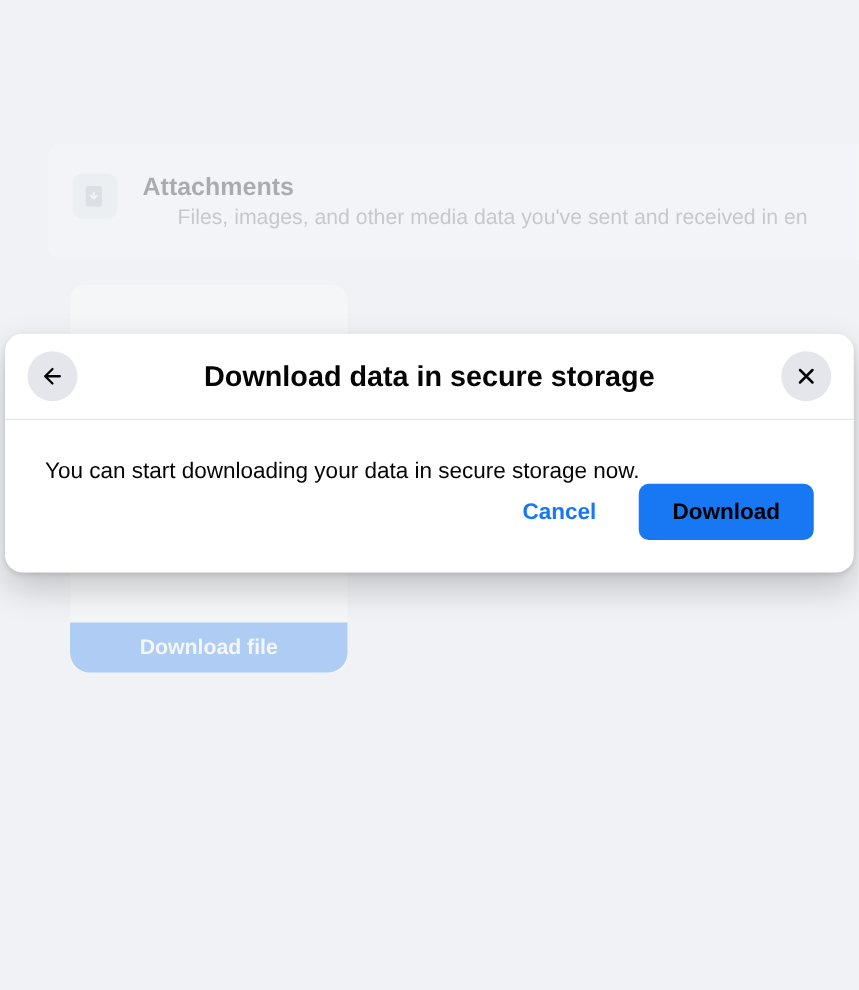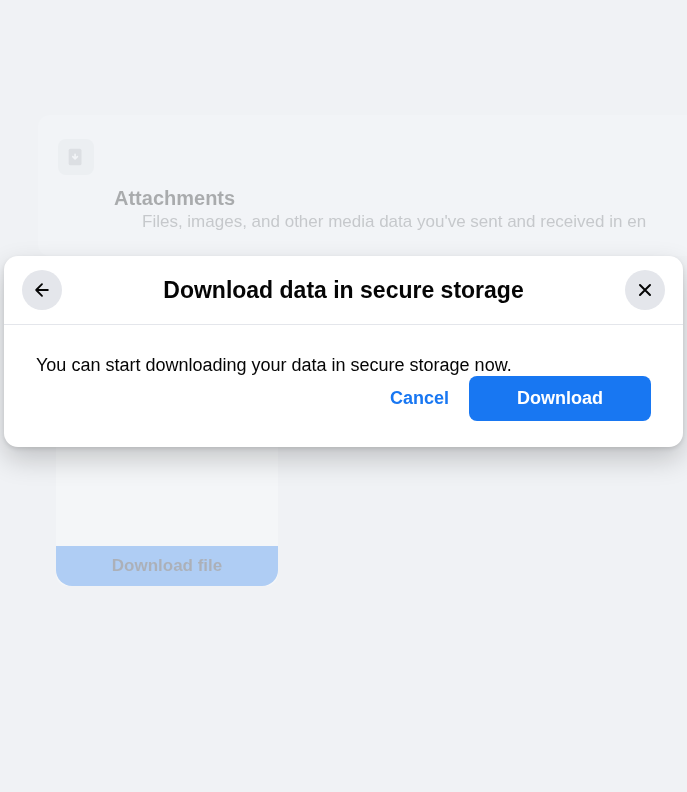--- a/index.html
+++ b/index.html
@@ -45,21 +45,20 @@
     }
     .attachments-text {
       display: flex;
       flex-direction: column;
       gap: 2px;
     }
     .attachments-title {
       font-size: 20px;
       font-weight: 600;
       color: #050505;
-      margin-top: 48px;
     }
     .attachments-subtitle {
       font-size: 17px;
       color: #65676b;
       white-space: nowrap;
       margin-left: 28px;
     }
     .download-file-card {
       margin-top: 20px;
       background: #ffffff;
@@ -67,21 +66,21 @@
       width: 222px;
       height: 310px;
       display: flex;
       flex-direction: column;
       justify-content: flex-end;
       padding: 0;
       margin-left: 18px;
     }
     .download-file-btn {
       background: #1877f2;
-      color: #0f172a;
+      color: #ffffff;
       border: none;
       border-radius: 16px;
       font-size: 17px;
       font-weight: 600;
       padding: 10px 0;
       margin: 0;
       cursor: pointer;
       width: 100%;
       border-top-left-radius: 0;
       border-top-right-radius: 0;
@@ -90,21 +89,21 @@
       position: absolute;
       top: 0;
       left: 0;
       width: 100%;
       height: 100%;
       background: rgba(240, 242, 245, 0.7);
       z-index: 5;
     }
     .modal {
       position: absolute;
-      top: 256px;
+      top: 267px;
       left: 4px;
       width: 679px;
       background: #ffffff;
       border-radius: 14px;
       box-shadow: 0 12px 28px rgba(0,0,0,0.2), 0 2px 4px rgba(0,0,0,0.1);
       z-index: 10;
     }
     .modal-header {
       display: flex;
       align-items: center;
@@ -134,40 +133,40 @@
     .modal-body {
       padding: 30px 32px 26px 32px;
     }
     .modal-message {
       font-size: 18px;
       color: #050505;
     }
     .modal-actions {
       display: flex;
       justify-content: flex-end;
-      gap: 8px;
+      gap: 22px;
       align-items: center;
     }
     .cancel-btn {
       background: transparent;
       border: none;
       color: #1877f2;
       font-size: 18px;
       font-weight: 600;
       cursor: pointer;
       padding: 10px 12px;
     }
     .download-btn {
       background: #1877f2;
       border: none;
-      color: #ffffff;
+      color: #000000;
       font-size: 18px;
       font-weight: 600;
       cursor: pointer;
-      padding: 12px 48px;
+      padding: 12px 27px;
       border-radius: 8px;
     }
   </style>
 </head>
 <body>
 
 <div class="background-content">
   <div class="attachments-card">
     <div class="attachments-icon">
       <svg width="22" height="22" viewBox="0 0 24 24" fill="none">

